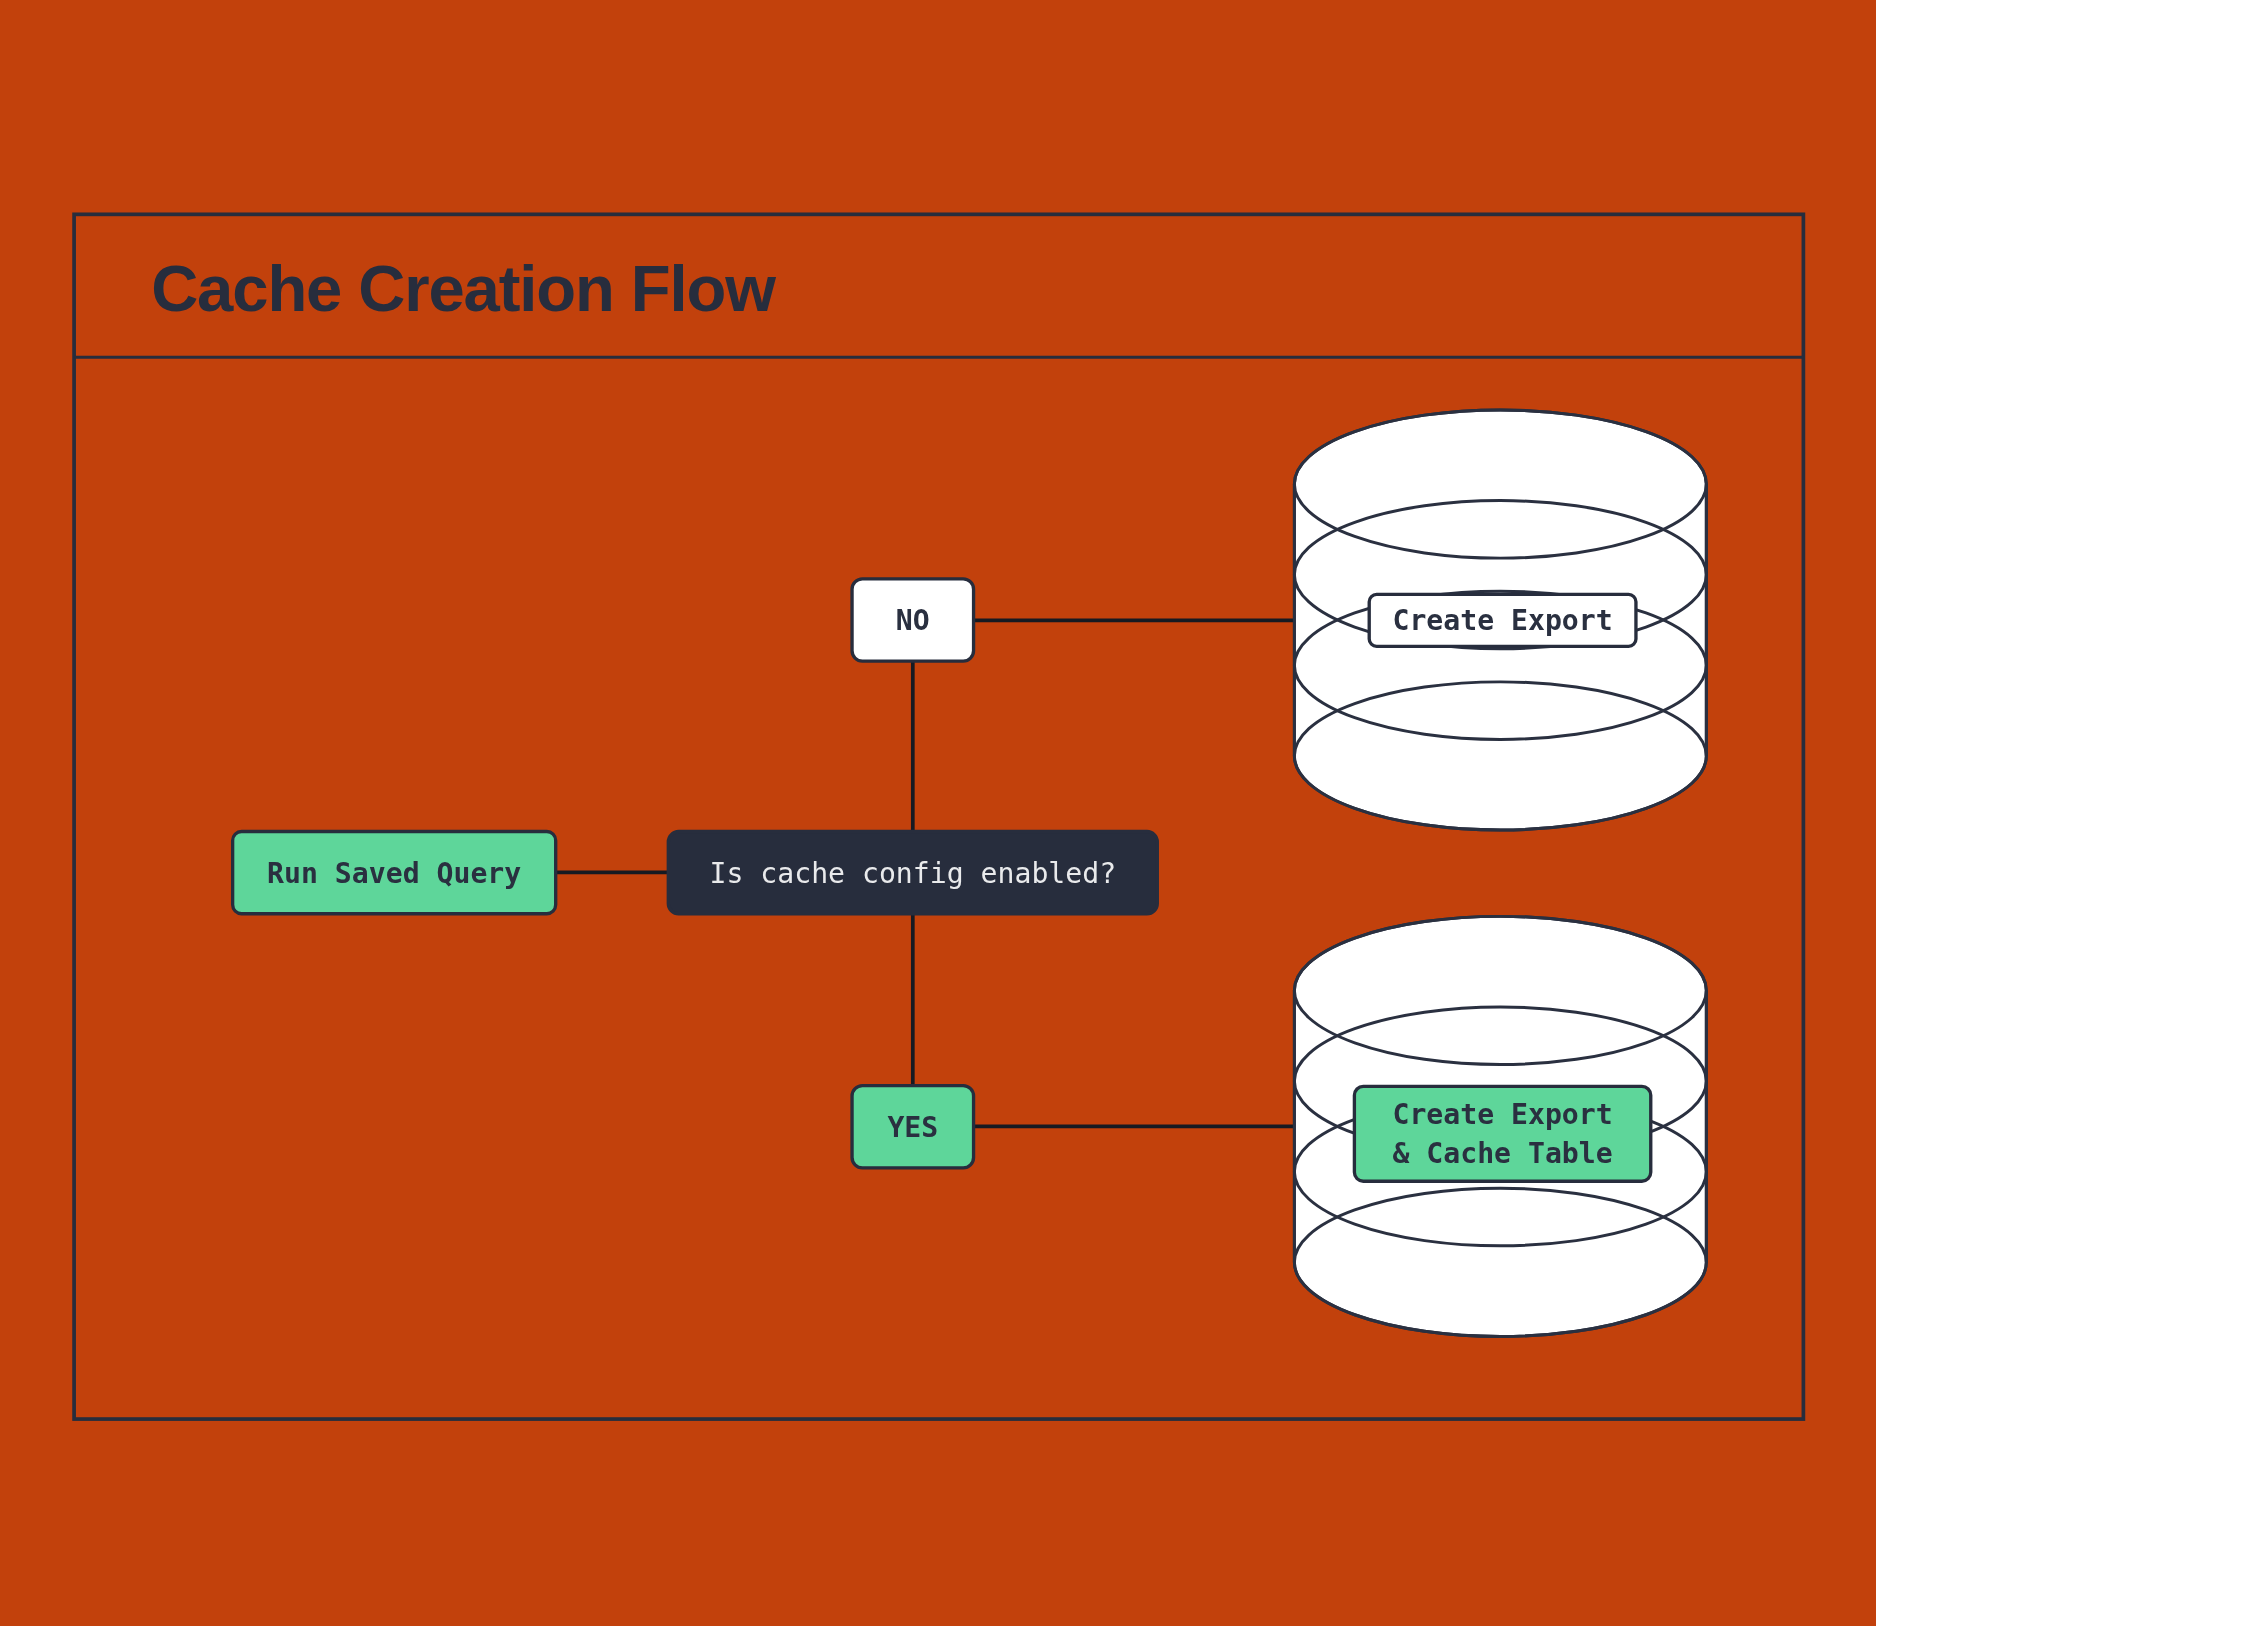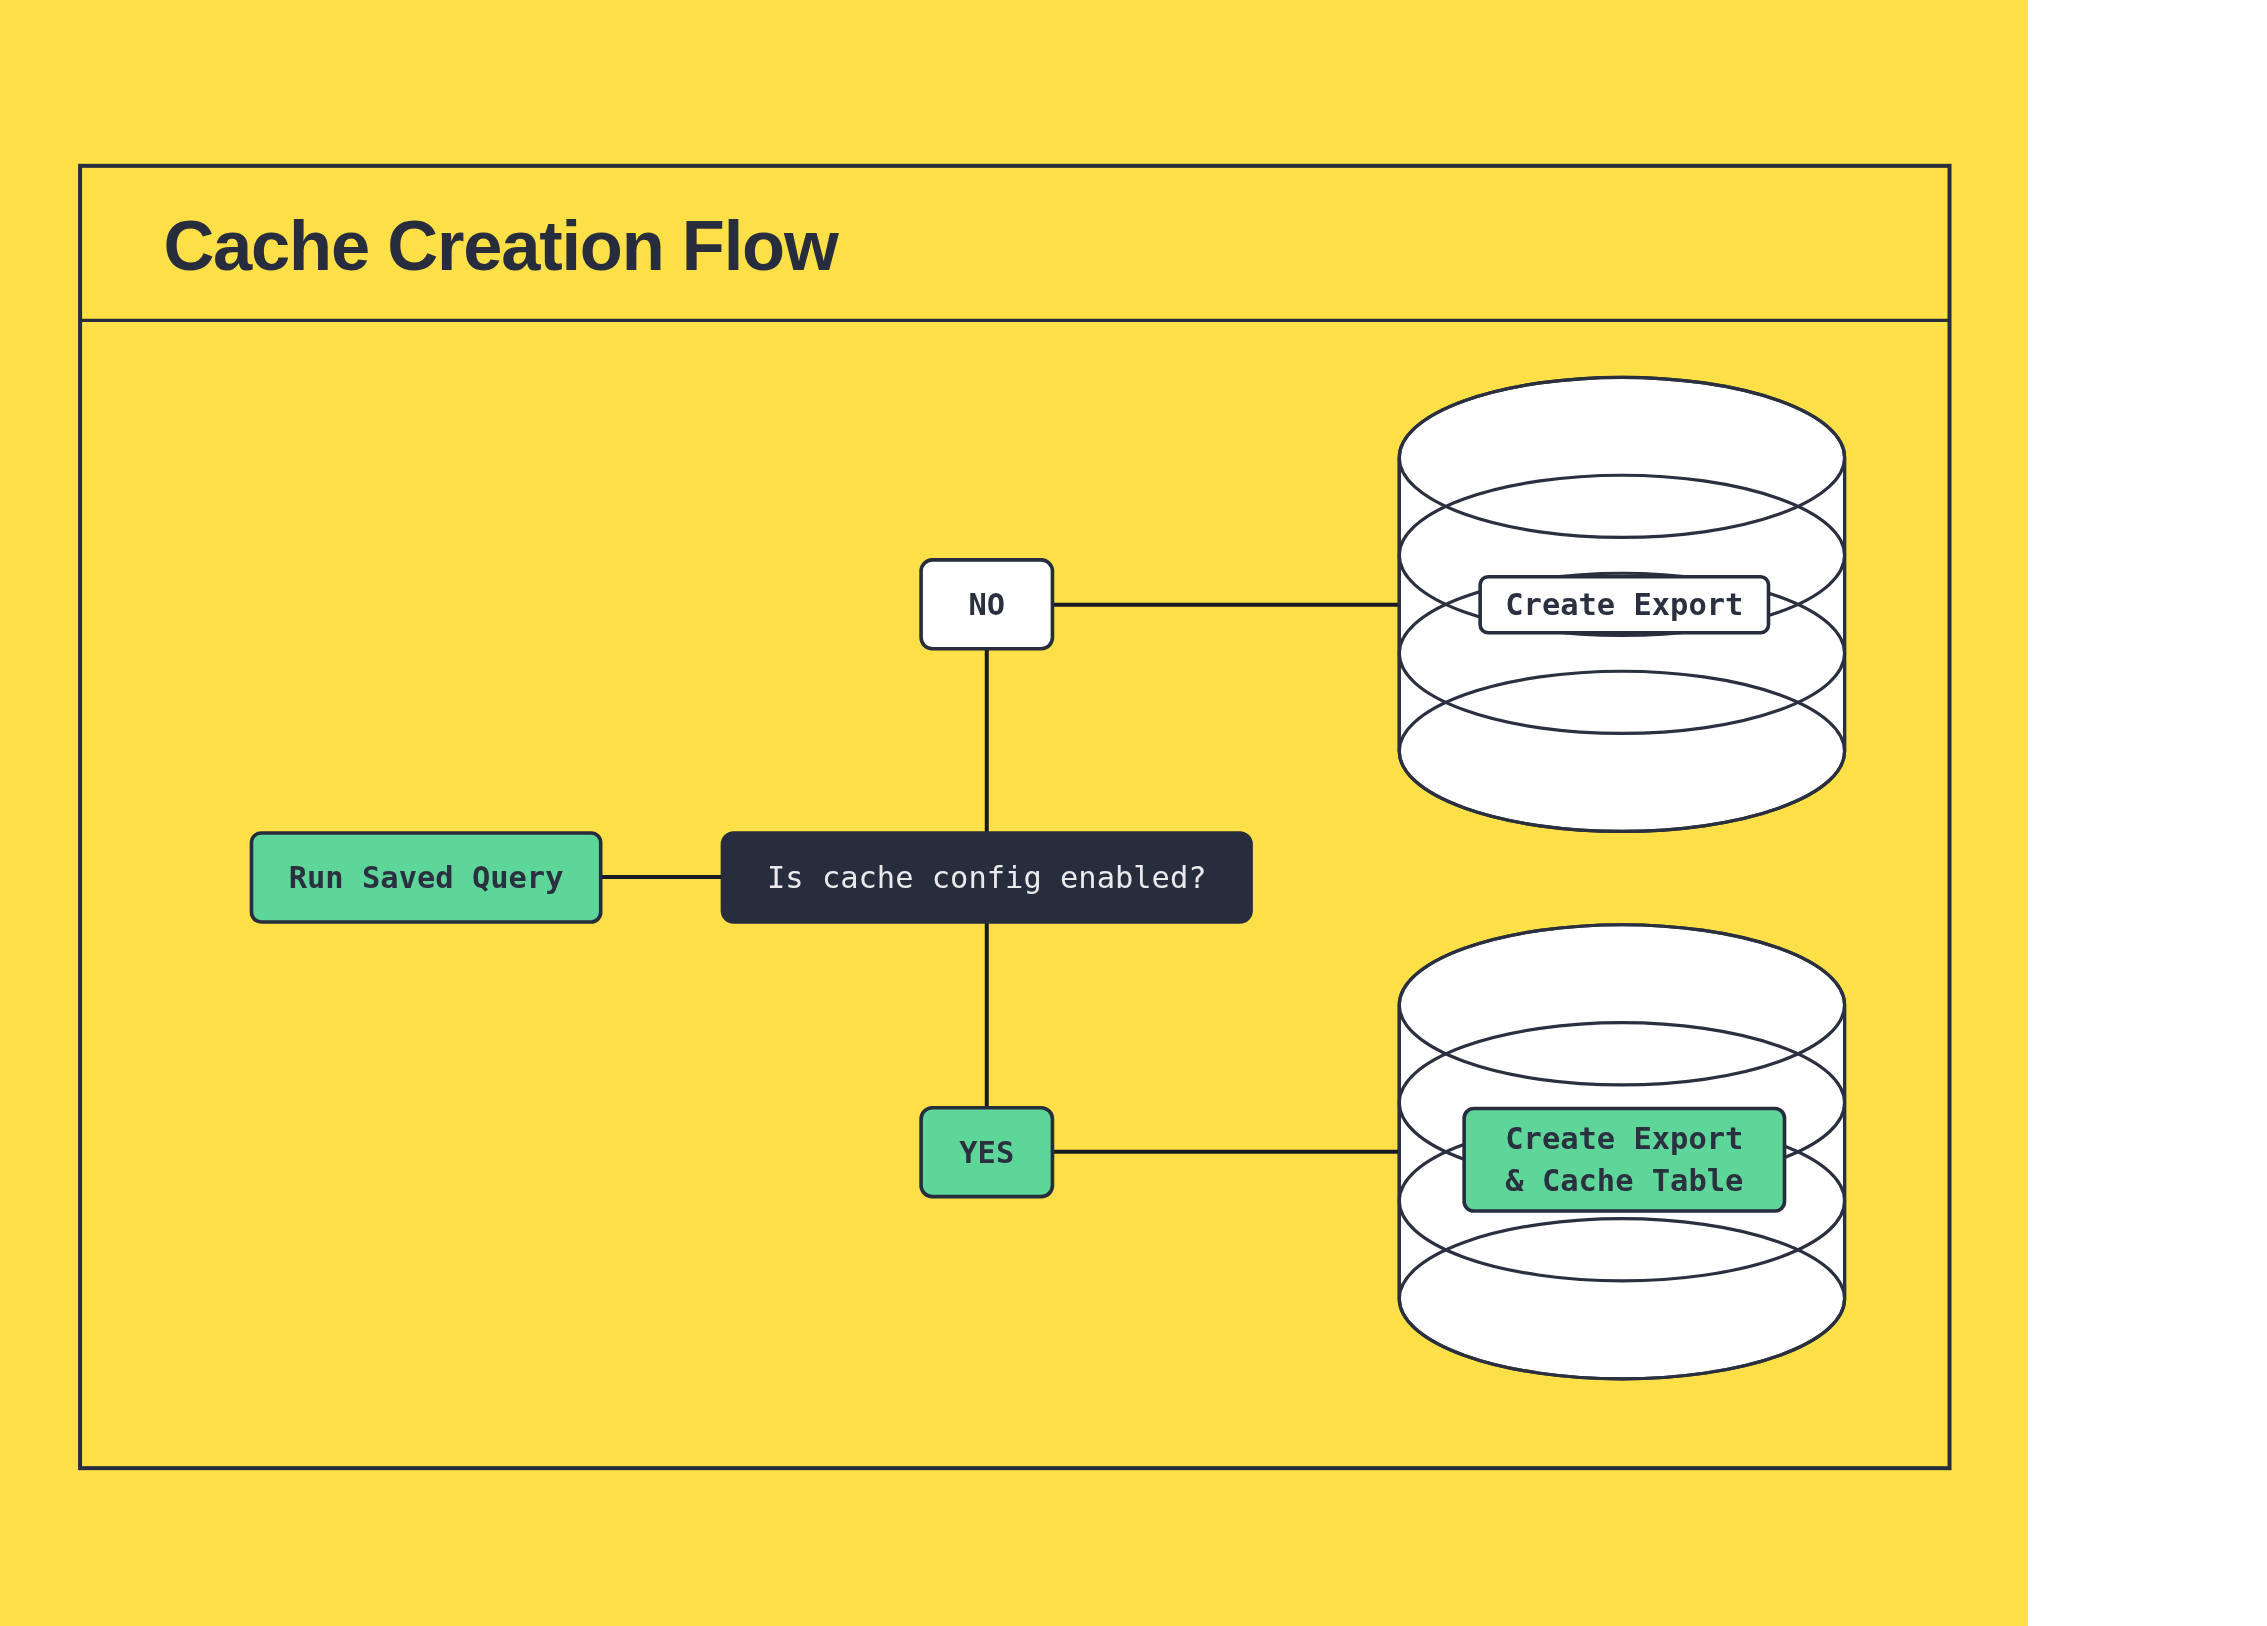--- a/index.html
+++ b/index.html
@@ -1,16 +1,16 @@
 <!DOCTYPE html>
 <html style="font-size:14.3px"><head>
 <meta charset="utf-8">
 <style>
   html,body{margin:0;padding:0;background:#ffffff;}
-  .canvas{width:2028px;height:1626px;background:#fde047;position:relative;}
+  .canvas{width:1876px;height:1626px;background:#c2410c;position:relative;}
   svg{display:block;width:100%;height:100%;}
 
   .frame{fill:none;stroke:#272D3D;stroke-width:5;}
   .divider{stroke:#272D3D;stroke-width:4;}
   .title{font-family:"Liberation Sans",sans-serif;font-weight:700;font-size:88px;
          letter-spacing:-1.5px;fill:#272D3D;}
 
   .edge{stroke:#161A22;stroke-width:5;fill:none;}
 
   .cyl-body{stroke:#2A3040;stroke-width:4;}

